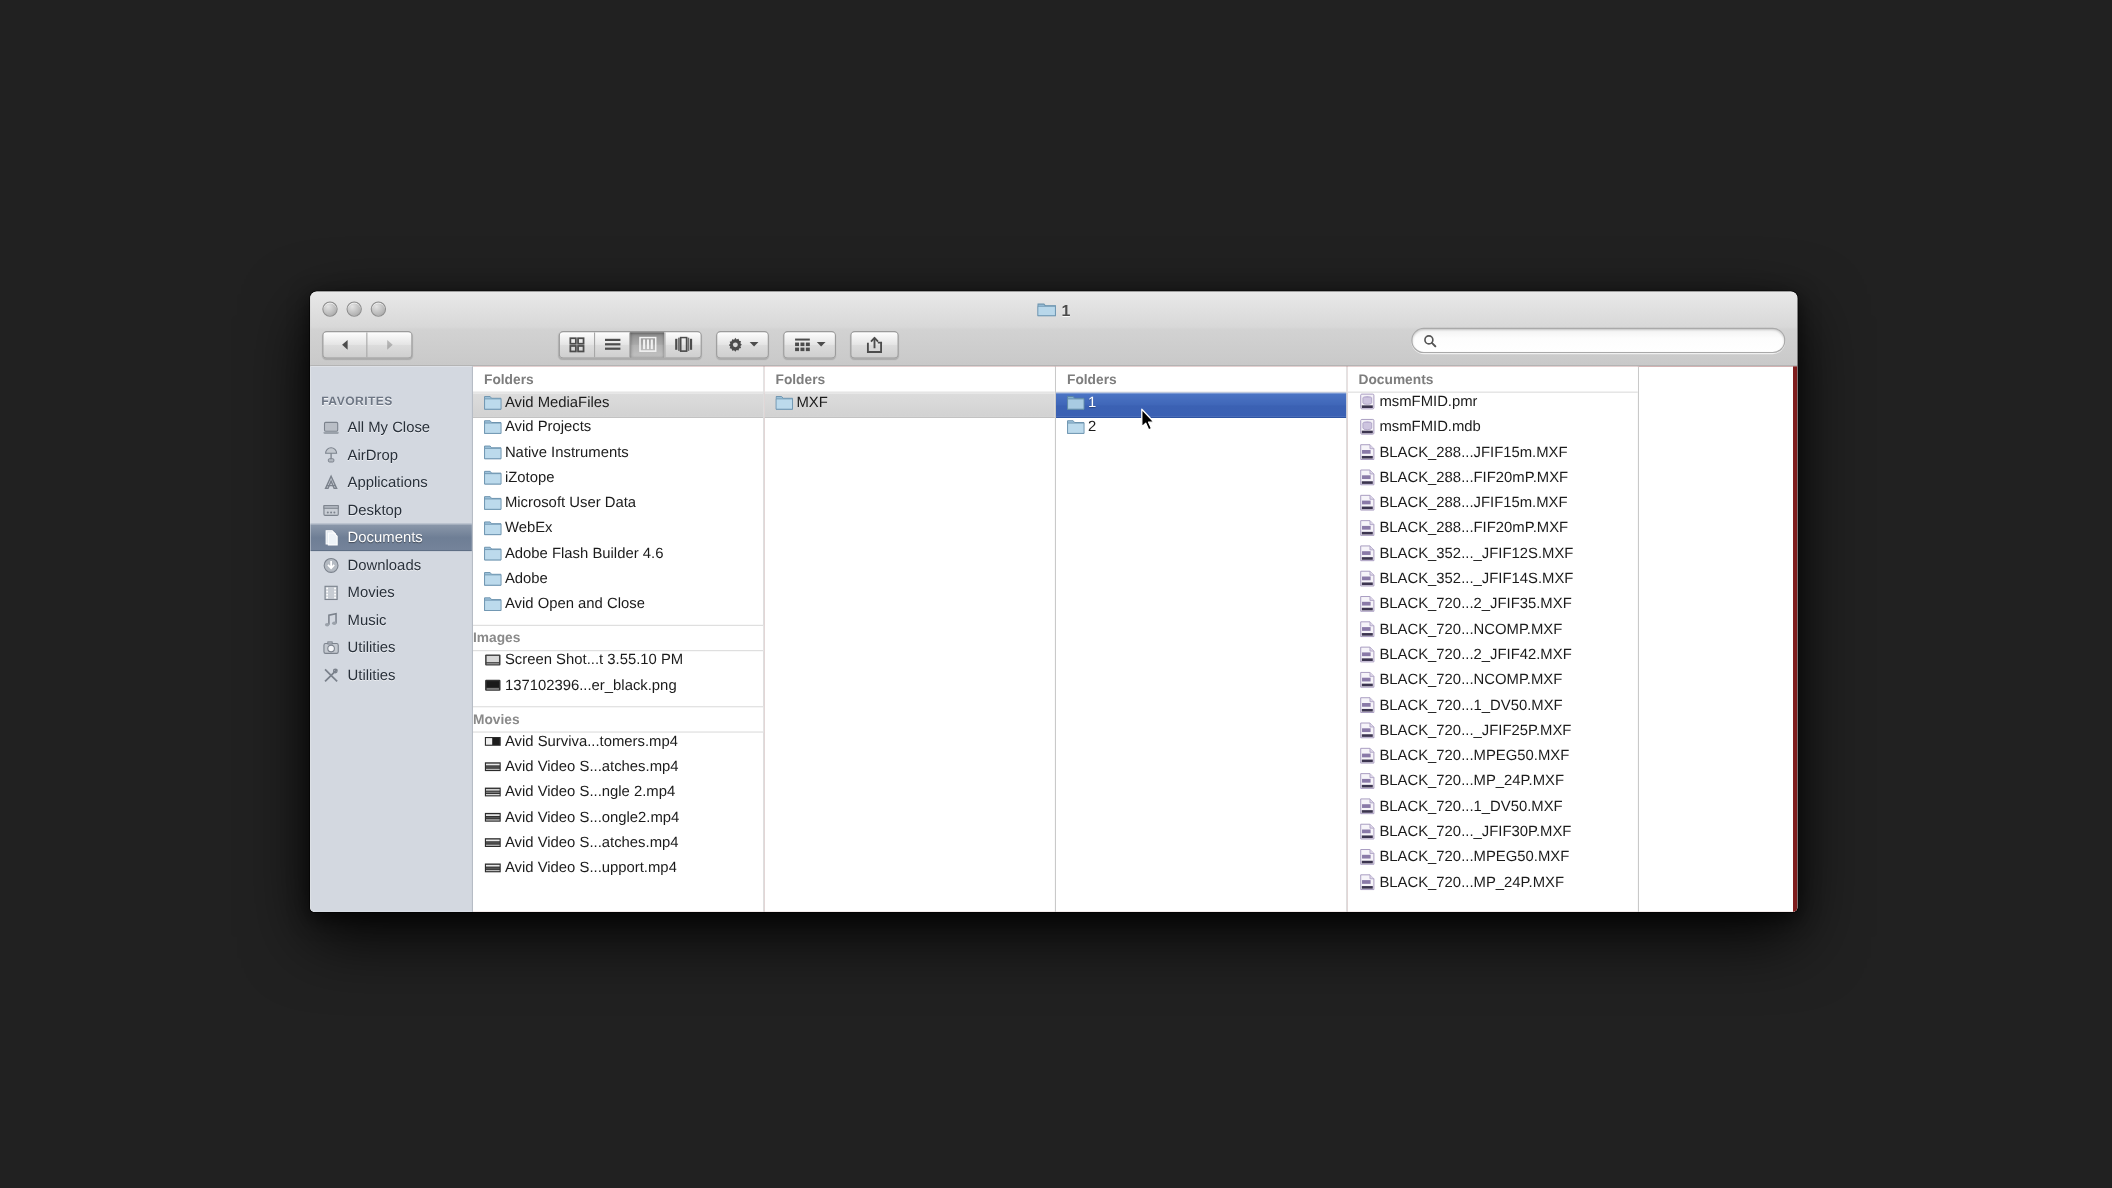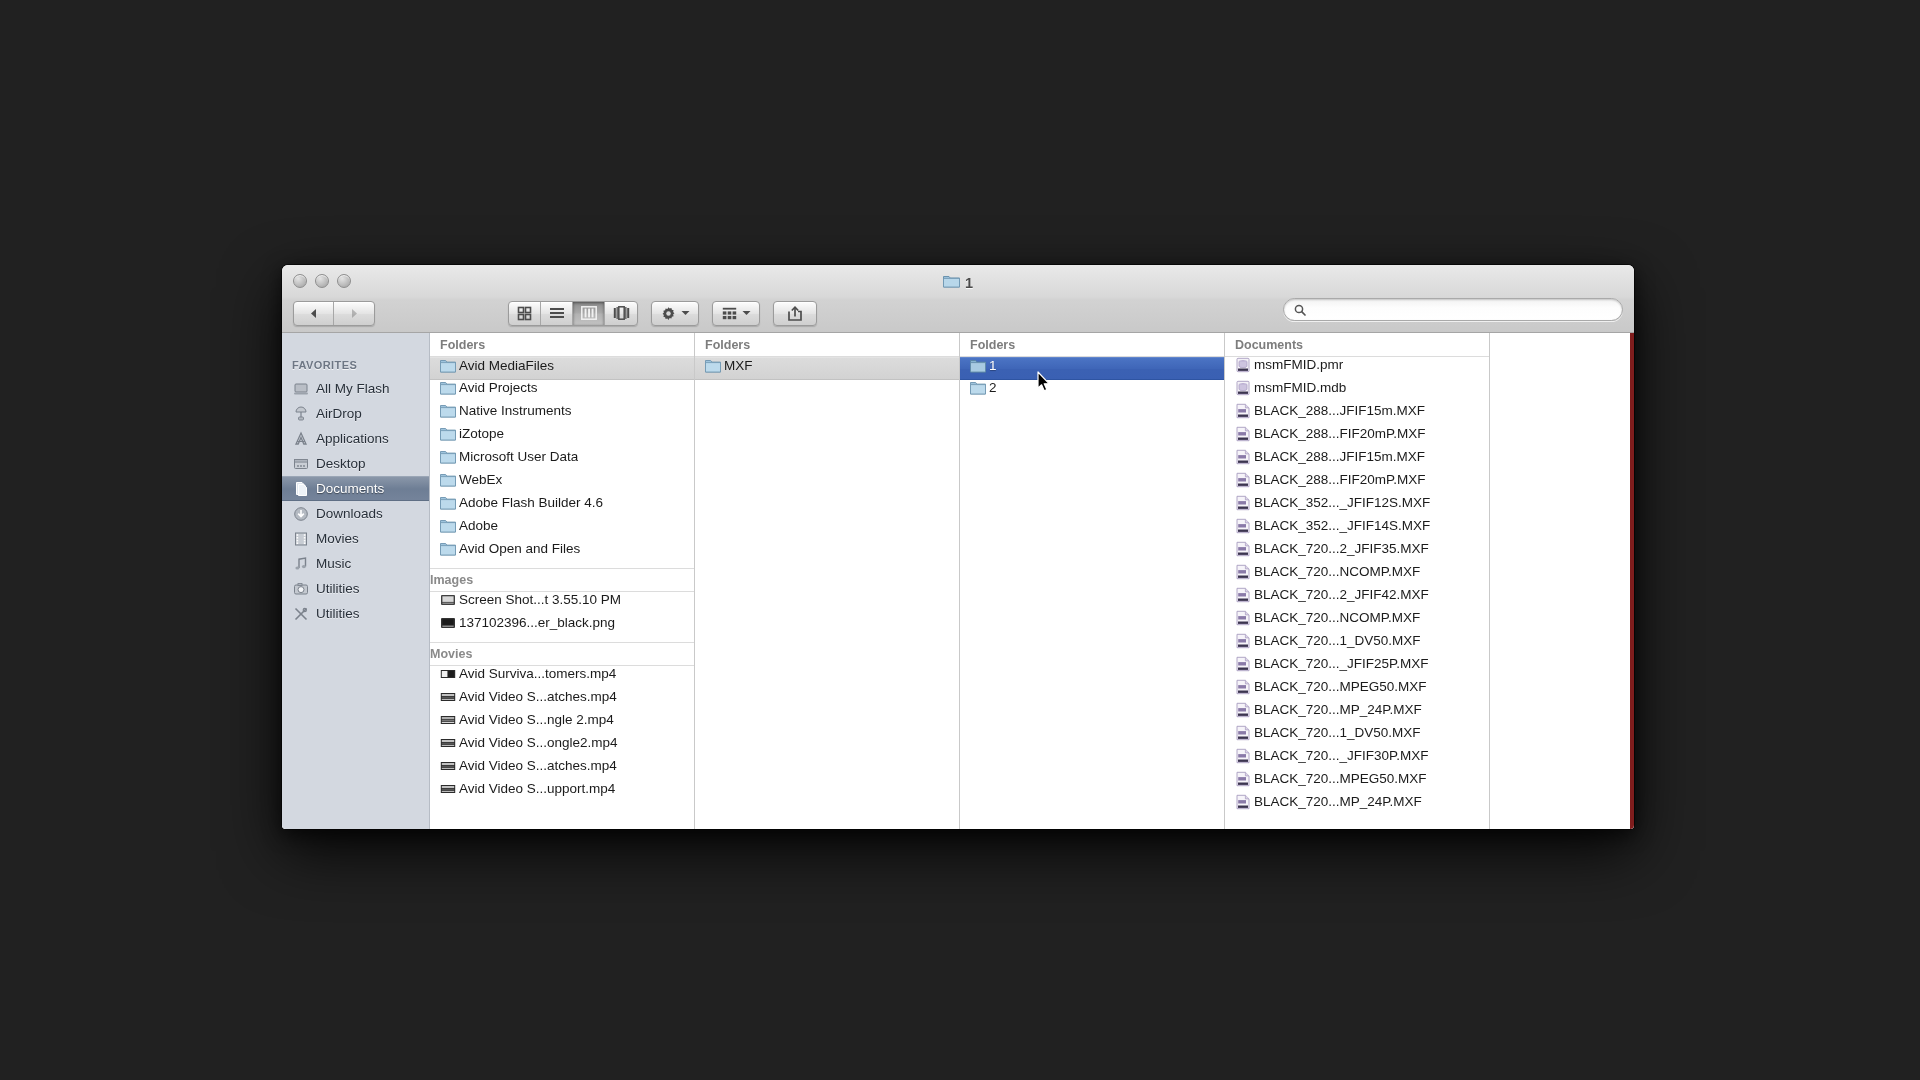--- a/index.html
+++ b/index.html
@@ -345,21 +345,21 @@
     <div id="window-body">
 
       <div id="sidebar">
         <div class="sb-header">FAVORITES</div>
 
         <div class="sb-item">
           <svg class="sb-icon" viewBox="0 0 16 16">
             <rect x="2" y="3" width="12" height="8" rx="1" fill="#b9bec6" stroke="#7b828c" stroke-width="1"></rect>
             <rect x="1" y="11.5" width="14" height="2" rx="1" fill="#9ba2ab"></rect>
           </svg>
-          <span>All My Flash</span>
+          <span>All My Close</span>
         </div>
 
         <div class="sb-item">
           <svg class="sb-icon" viewBox="0 0 16 16">
             <path d="M3 6 A5 5 0 0 1 13 6 Z" fill="#c3c8cf" stroke="#7b828c" stroke-width="1"></path>
             <path d="M8 6 L8 11" stroke="#7b828c" stroke-width="1.2"></path>
             <rect x="5.5" y="11" width="5" height="3" rx="1" fill="#b2b8c0" stroke="#7b828c" stroke-width=".9"></rect>
           </svg>
           <span>AirDrop</span>
         </div>
@@ -501,21 +501,21 @@
                 <path d="M0.5 1.5 L5.6 1.5 L6.9 3.1 L15.5 3.1 L15.5 13 L0.5 13 Z" fill="#9fc4dd" stroke="#6d94af" stroke-width=".9"></path>
                 <path d="M0.5 3.6 L15.5 3.6 L15.5 13 L0.5 13 Z" fill="#bcdaec" stroke="#6d94af" stroke-width=".8"></path>
               </svg>
             <span class="row-label">Adobe</span>
           </div>
           <div class="row">
             <svg class="row-icon" viewBox="0 0 16 14">
                 <path d="M0.5 1.5 L5.6 1.5 L6.9 3.1 L15.5 3.1 L15.5 13 L0.5 13 Z" fill="#9fc4dd" stroke="#6d94af" stroke-width=".9"></path>
                 <path d="M0.5 3.6 L15.5 3.6 L15.5 13 L0.5 13 Z" fill="#bcdaec" stroke="#6d94af" stroke-width=".8"></path>
               </svg>
-            <span class="row-label">Avid Open and Files</span>
+            <span class="row-label">Avid Open and Close</span>
           </div>
 
           <div class="group-head">Images</div>
           <div class="row">
             <svg class="row-icon" viewBox="0 0 16 14">
                 <rect x="1" y="2" width="14" height="10" rx="1" fill="#404040"></rect>
                 <rect x="2.4" y="3.3" width="11.2" height="5.6" fill="#d8d8d8"></rect>
                 <rect x="2.4" y="9.6" width="11.2" height="1.4" fill="#8a8a8a"></rect>
               </svg>
             <span class="row-label">Screen Shot...t 3.55.10 PM</span>

